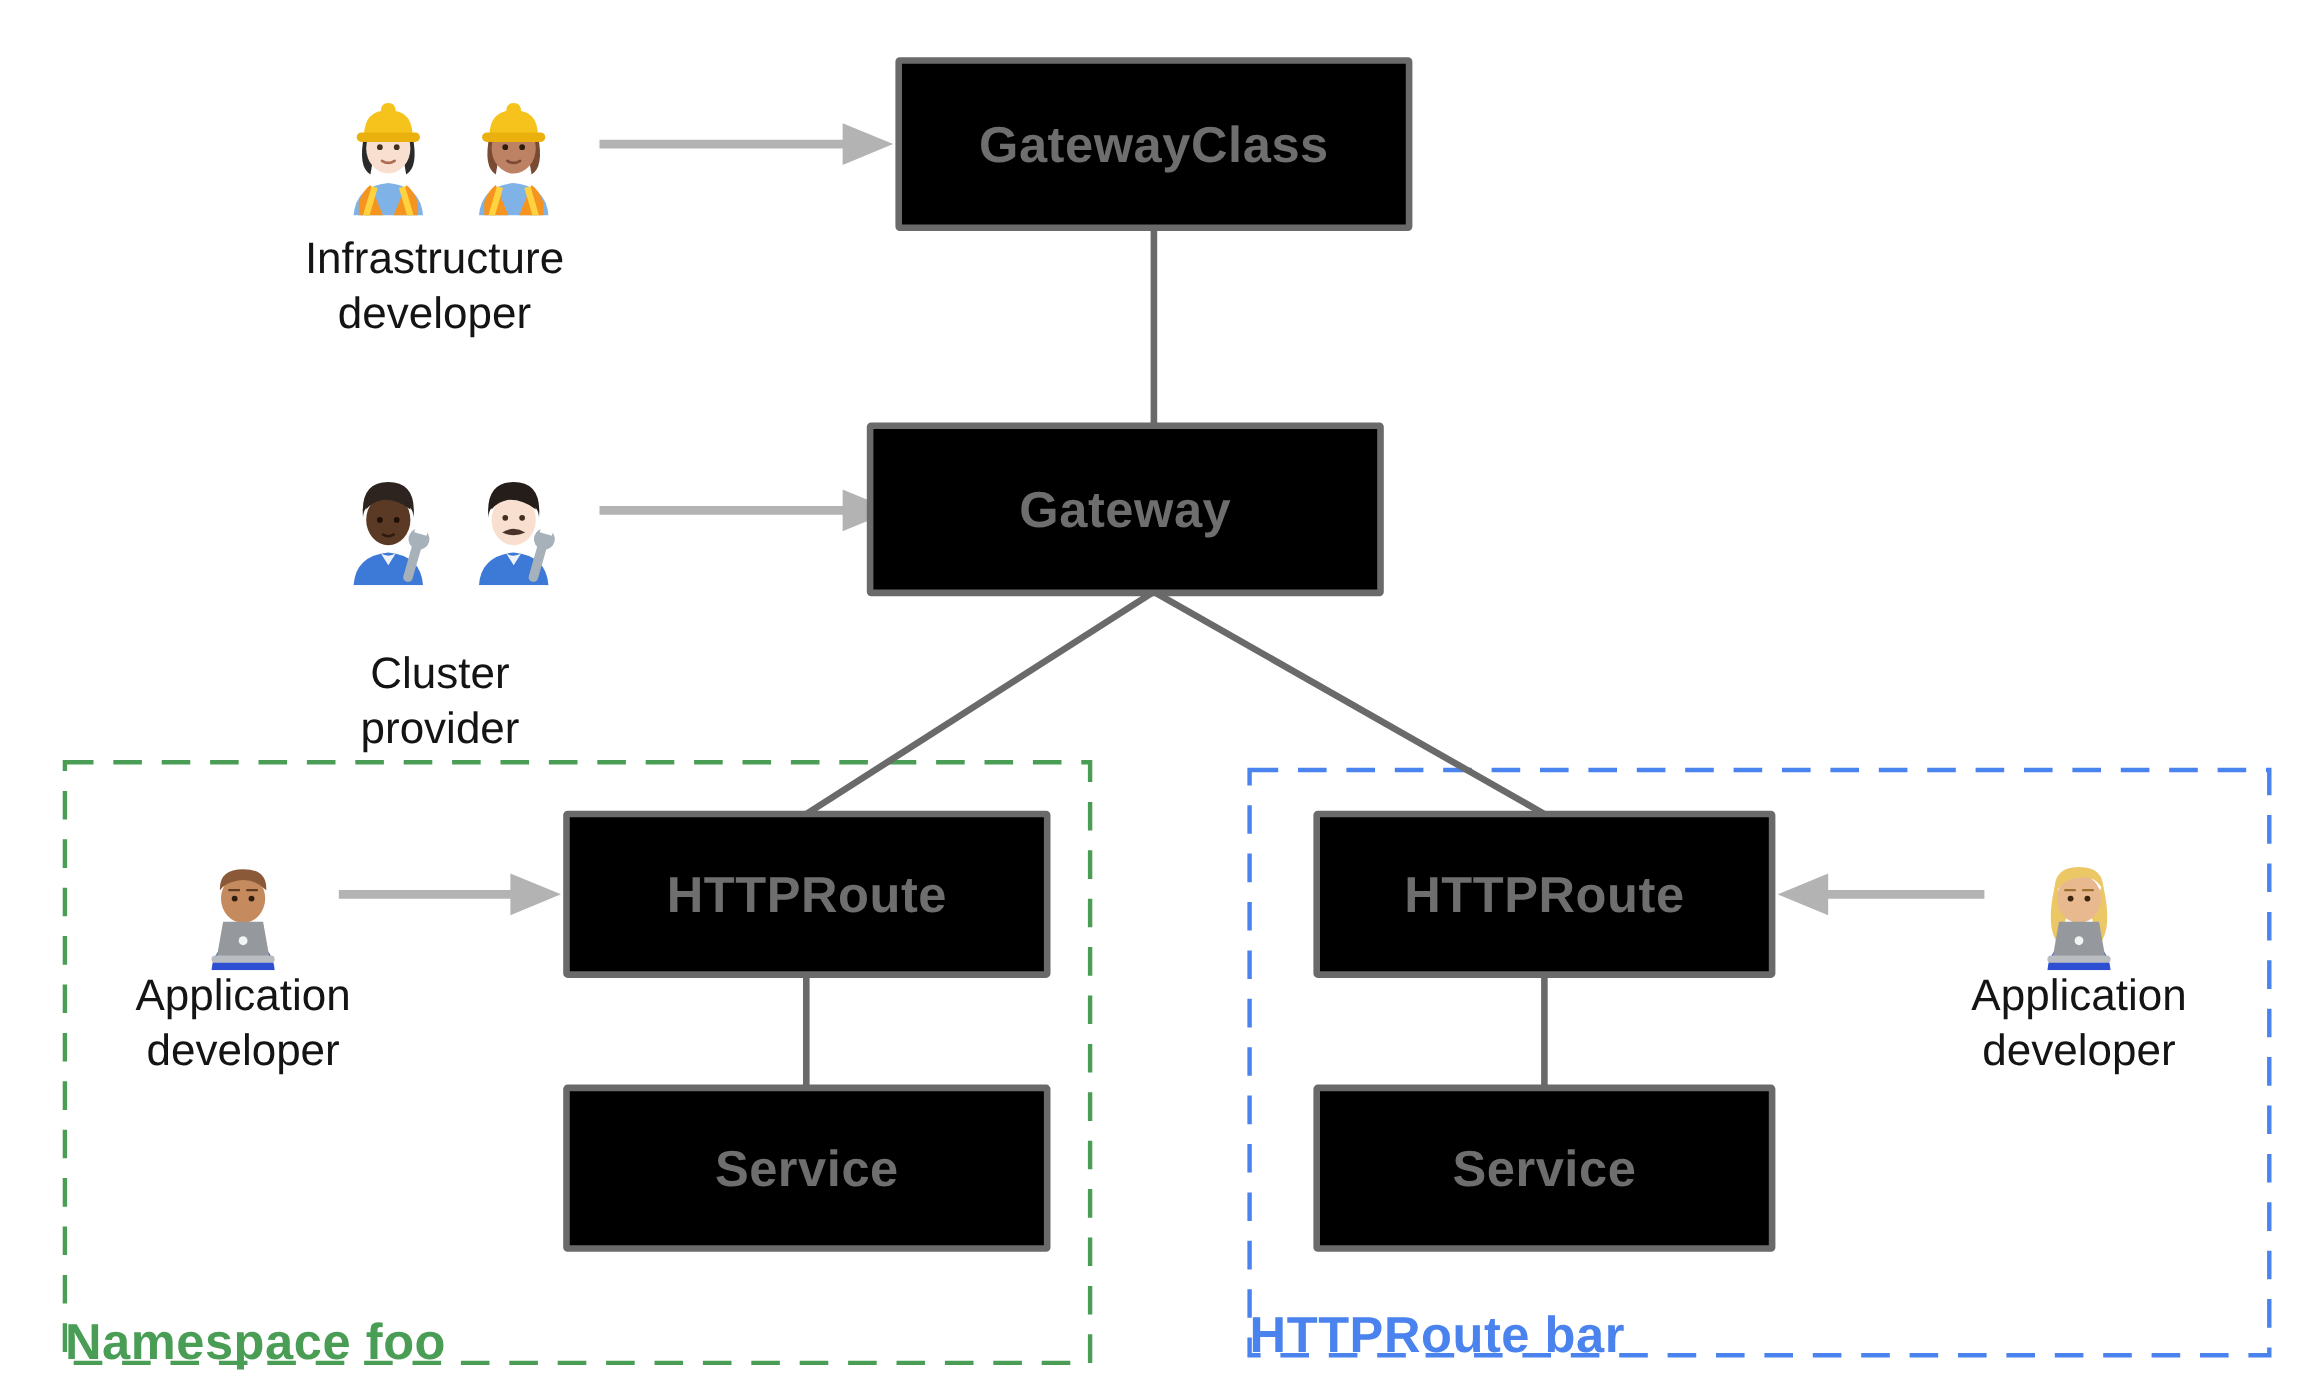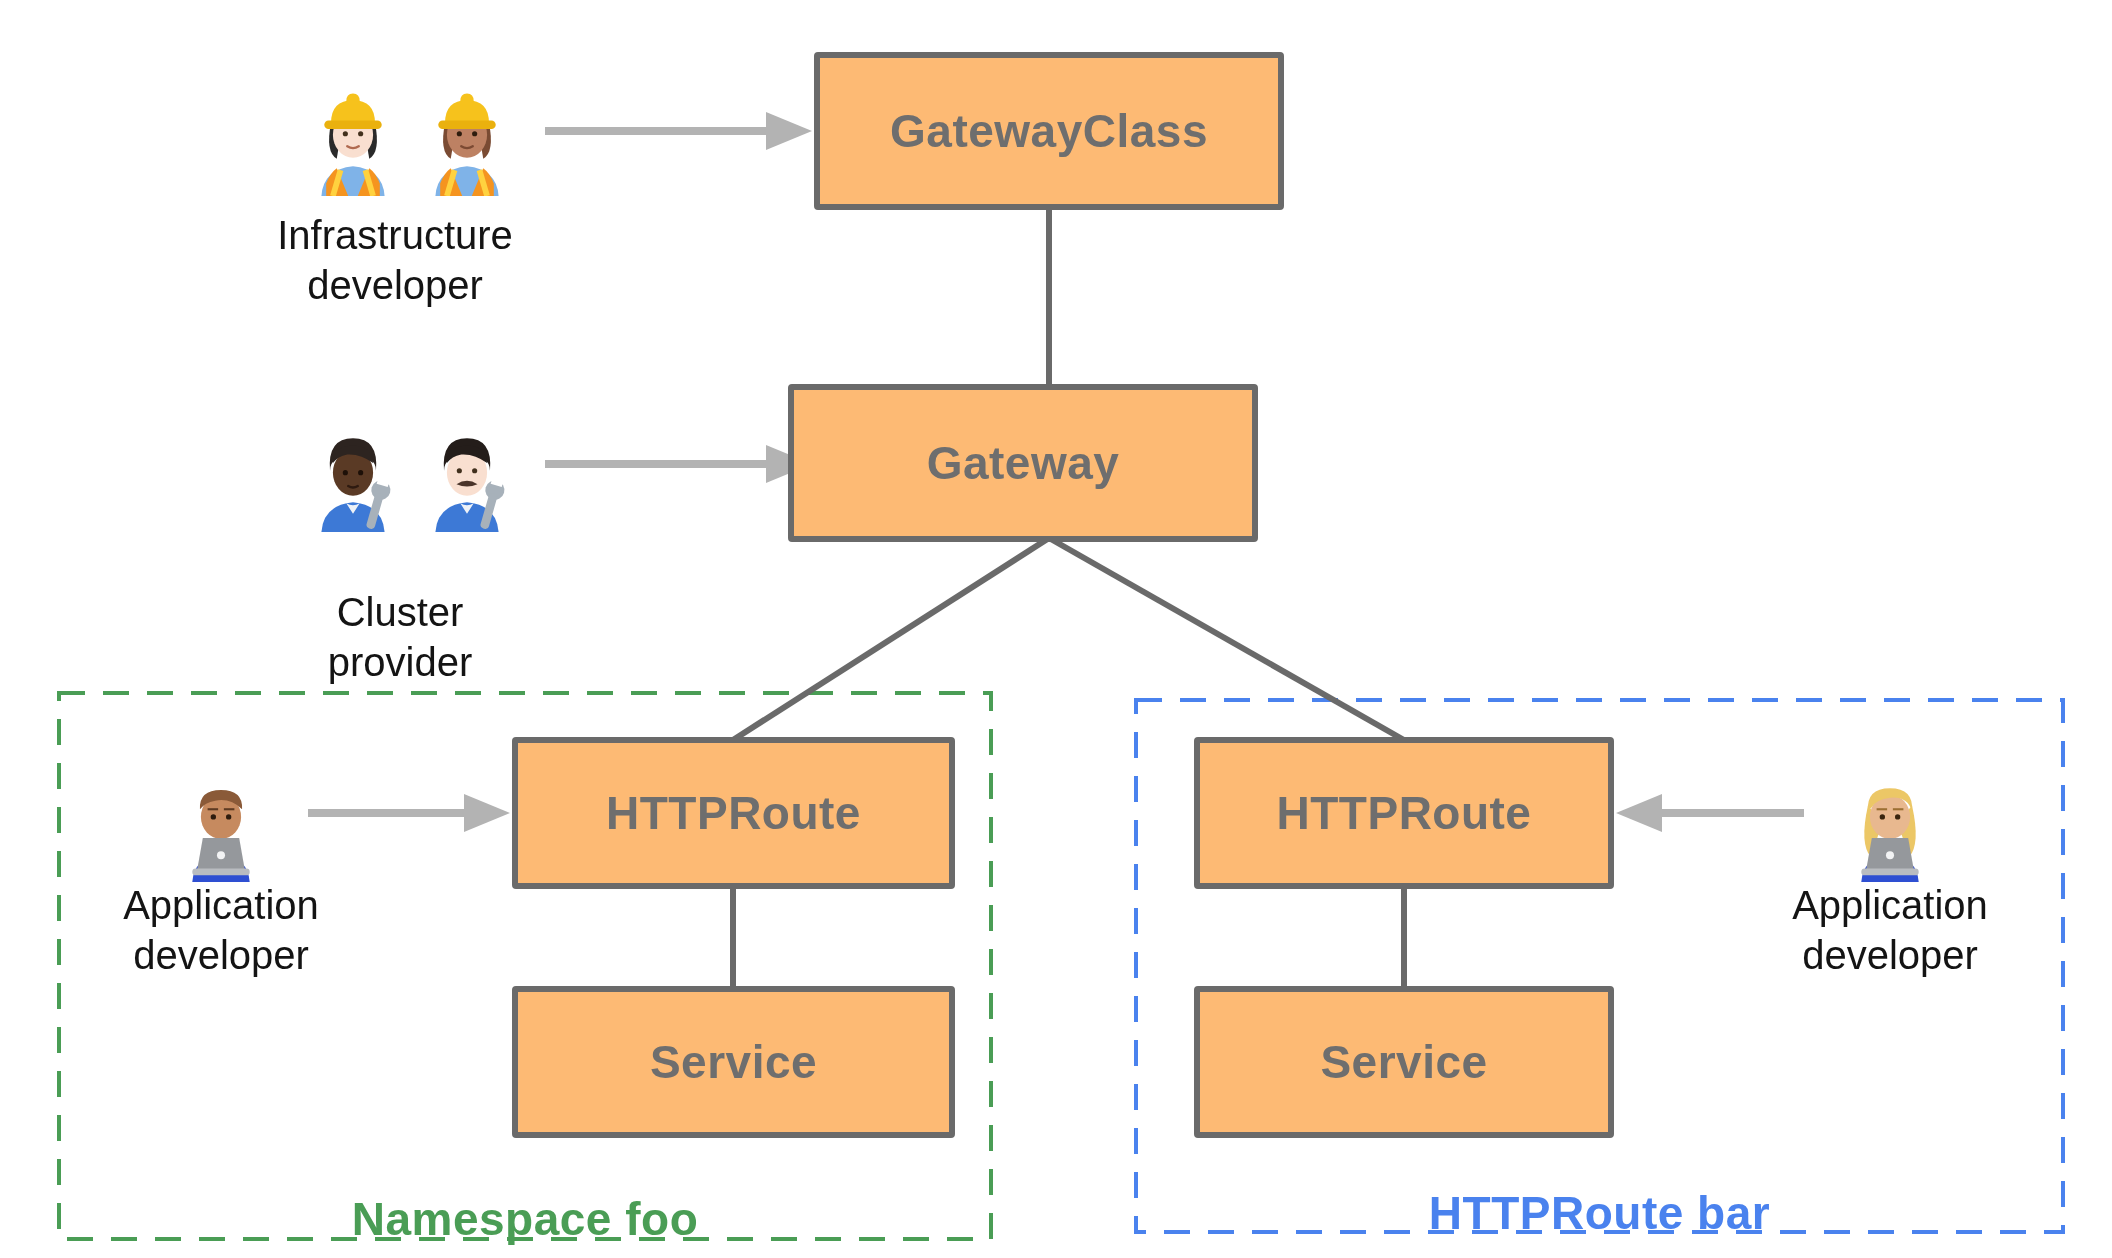--- a/index.html
+++ b/index.html
@@ -2,31 +2,31 @@
 <html><head>
 <meta charset="utf-8">
 <style>
   html,body{margin:0;padding:0;background:#ffffff;}
   .canvas{
     position:relative;width:2112px;height:1258px;background:#ffffff;
     font-family:"Liberation Sans","DejaVu Sans",sans-serif;overflow:hidden;
   }
   svg.overlay{position:absolute;left:0;top:0;width:2112px;height:1258px;}
   .node{
-    position:absolute;background:#fdba74;border:6px solid #6a6a6a;border-radius:4px;
+    position:absolute;background:#000000;border:6px solid #6a6a6a;border-radius:4px;
     box-sizing:border-box;display:flex;align-items:center;justify-content:center;
   }
   .node-label{
     font-size:46px;font-weight:bold;color:#6e6e6e;letter-spacing:0.5px;white-space:nowrap;
   }
   .persona-label{
     position:absolute;text-align:center;font-size:40px;line-height:50px;color:#141414;
   }
   .ns-label{
-    position:absolute;text-align:center;font-size:46px;font-weight:bold;letter-spacing:0.5px;
+    position:absolute;font-size:46px;font-weight:bold;letter-spacing:0.5px;
   }
   .ns-label-foo{color:#4a9d55;}
   .ns-label-bar{color:#4a82ee;}
   .icon-row{position:absolute;display:flex;gap:18px;}
   .picon{display:block;}
 </style>
 </head>
 <body>
 
 <div class="canvas">

